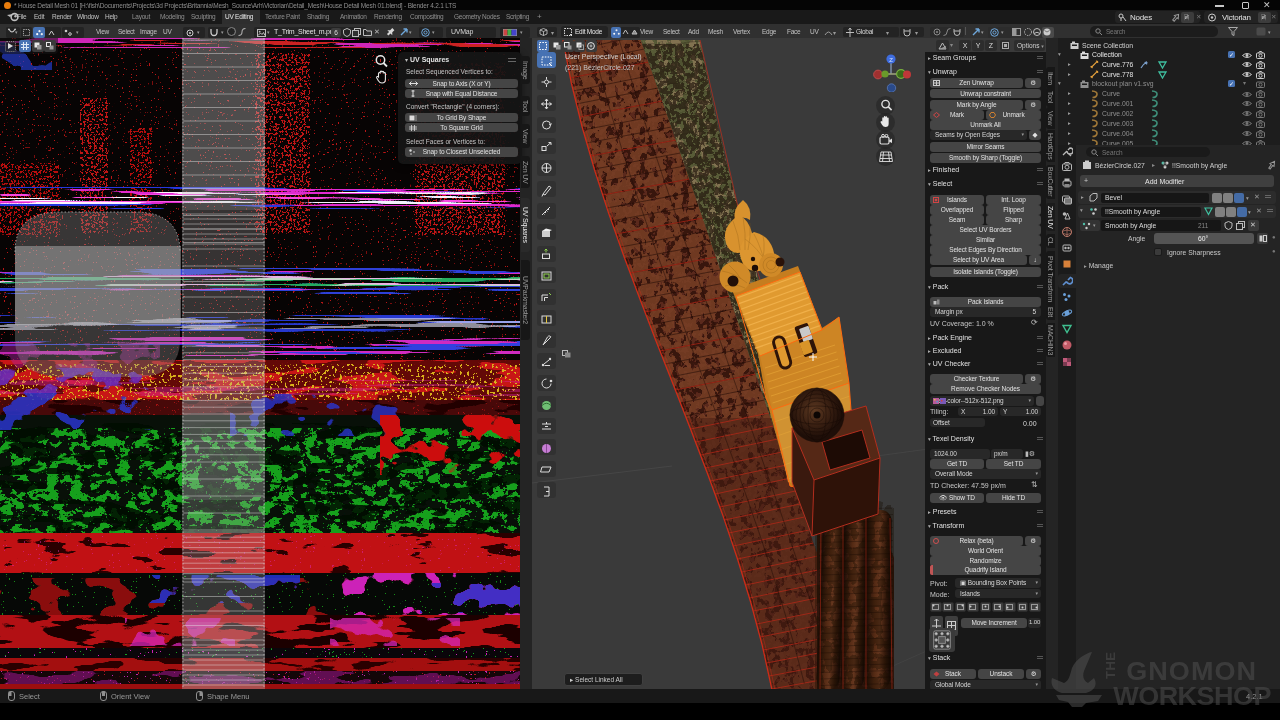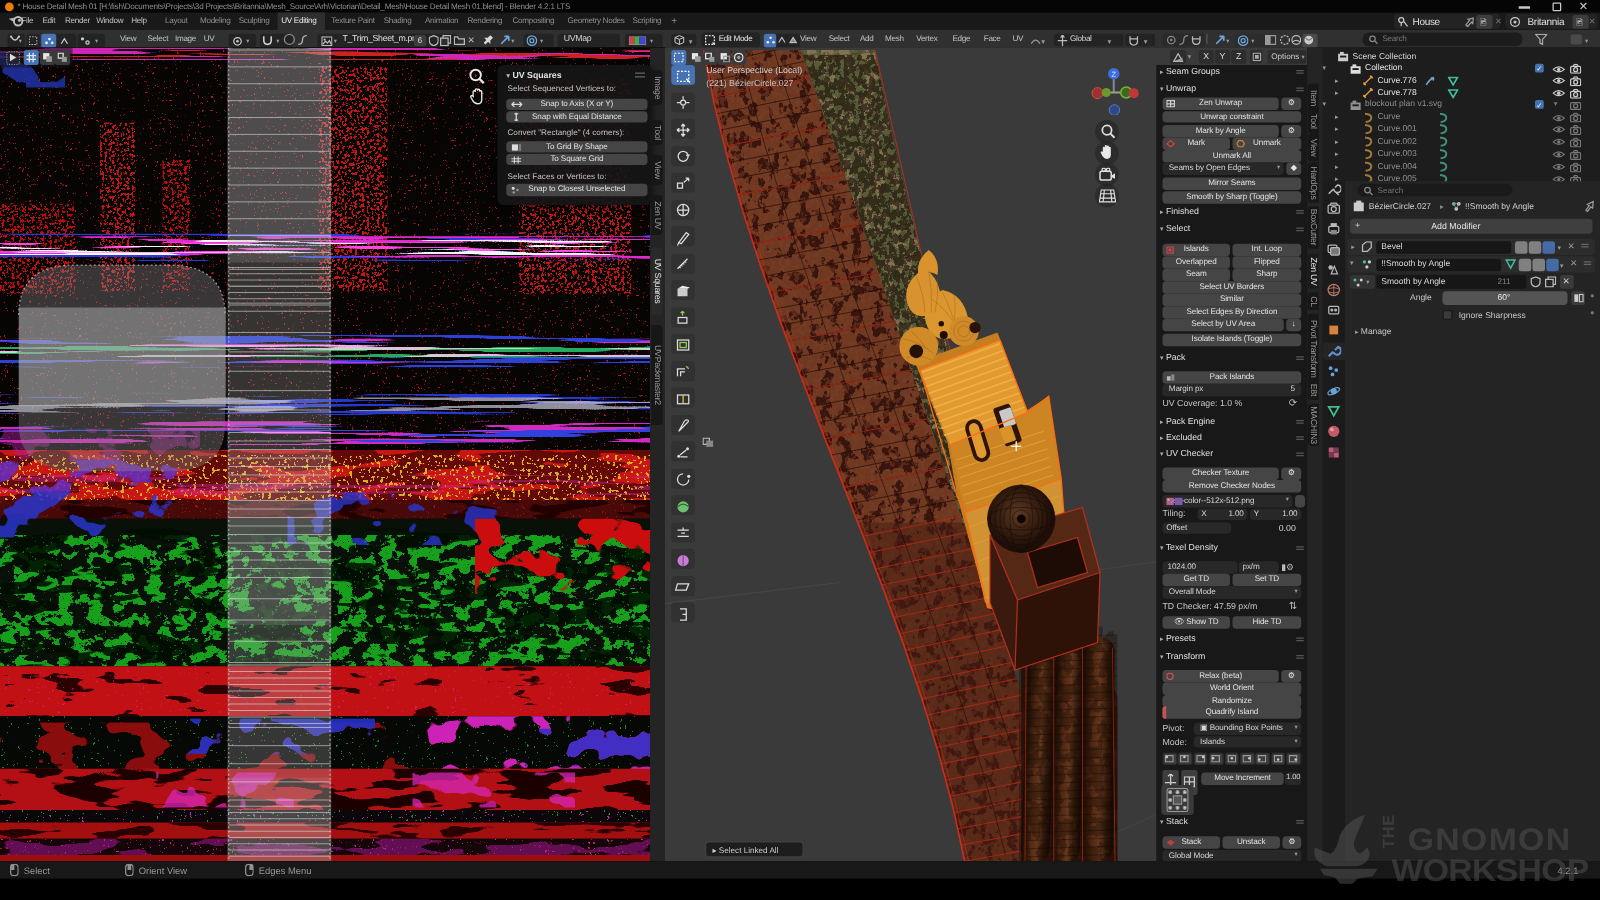--- a/index.html
+++ b/index.html
@@ -45,34 +45,34 @@
     <div class="tx" style="left:410px;top:13px;font-size:6.5px;color:#909090">Compositing</div>
     <div class="tx" style="left:454px;top:13px;font-size:6.5px;color:#909090">Geometry Nodes</div>
     <div class="tx" style="left:506px;top:13px;font-size:6.5px;color:#909090">Scripting</div>
     <div class="tx" style="left:537px;top:12px;font-size:8px;color:#909090">+</div>
 
     <div class="abs" style="left:1115px;top:11px;width:85px;height:12px;background:#232323;border-radius:3px"></div>
     <svg class="abs" style="left:1118px;top:13px" width="9" height="9" viewBox="0 0 9 9">
         <circle cx="3" cy="3" r="2" fill="none" stroke="#c9c9c9" stroke-width="1"></circle>
         <path d="M5 4 L8 8 M3 5 L3 8" stroke="#c9c9c9" stroke-width="1" fill="none"></path>
       </svg>
-    <div class="tx" style="left:1130px;top:13px;font-size:8px;color:#e0e0e0">House</div>
+    <div class="tx" style="left:1130px;top:13px;font-size:8px;color:#e0e0e0">Nodes</div>
     <svg class="abs" style="left:1172px;top:12.5px" width="8" height="9" viewBox="0 0 8 9">
         <path d="M4 0.5 L6.5 4 L5 4 L5 8.5 L3 8.5 L3 4 L1.5 4 Z" fill="none" stroke="#9a9a9a" transform="rotate(40 4 4.5)"></path>
       </svg>
     <div class="abs" style="left:1181px;top:11.5px;width:13px;height:11px;background:#3c3c3c;border-radius:2px"></div>
     <div class="tx" style="left:1184px;top:13px;font-size:6.5px;color:#cfcfcf">🖻</div>
     <div class="tx" style="left:1196px;top:13px;font-size:6.5px;color:#777">✕</div>
 
     <div class="abs" style="left:1204px;top:11px;width:74px;height:12px;background:#232323;border-radius:3px"></div>
     <svg class="abs" style="left:1207px;top:13px" width="10" height="9" viewBox="0 0 10 9">
         <circle cx="5" cy="4.5" r="3.5" fill="none" stroke="#c9c9c9" stroke-width="1"></circle>
         <circle cx="5" cy="4.5" r="1.2" fill="#c9c9c9"></circle>
       </svg>
-    <div class="tx" style="left:1222px;top:13px;font-size:8px;color:#e0e0e0">Britannia</div>
+    <div class="tx" style="left:1222px;top:13px;font-size:8px;color:#e0e0e0">Victorian</div>
     <div class="abs" style="left:1258px;top:11.5px;width:13px;height:11px;background:#3c3c3c;border-radius:2px"></div>
     <div class="tx" style="left:1261px;top:13px;font-size:6.5px;color:#cfcfcf">🖻</div>
     <div class="tx" style="left:1271px;top:13px;font-size:6.5px;color:#777">✕</div>
   </div>
 
   <div class="abs" style="left:0;top:24px;width:1280px;height:14px;background:#303030"></div>
   <div id="headers">
 
     <div class="abs" style="left:6px;top:26.5px;width:14px;height:11px;background:#232323;border-radius:2px"></div>
     <svg class="abs" style="left:8px;top:28px" width="8" height="8" viewBox="0 0 9 8">
@@ -1598,21 +1598,21 @@
     <div class="tx" style="left:19px;top:692px;font-size:7.5px;color:#989898">Select</div>
     <svg class="abs" style="left:100px;top:691px" width="7" height="10" viewBox="0 0 7 10">
         <rect x="0.5" y="0.5" width="6" height="9" rx="2.5" fill="none" stroke="#909090"></rect>
         <rect x="2" y="0.5" width="3" height="4.5" fill="#909090"></rect>
       </svg>
     <div class="tx" style="left:111px;top:692px;font-size:7.5px;color:#989898">Orient View</div>
     <svg class="abs" style="left:196px;top:691px" width="7" height="10" viewBox="0 0 7 10">
         <rect x="0.5" y="0.5" width="6" height="9" rx="2.5" fill="none" stroke="#909090"></rect>
         <rect x="3.5" y="0.5" width="3" height="4.5" fill="#909090"></rect>
       </svg>
-    <div class="tx" style="left:207px;top:692px;font-size:7.5px;color:#989898">Edges Menu</div>
+    <div class="tx" style="left:207px;top:692px;font-size:7.5px;color:#989898">Shape Menu</div>
     <div class="tx" style="left:1246px;top:692px;font-size:7.5px;color:#9a9a9a">4.2.1</div>
   </div>
 
   <div class="abs" style="left:0;top:703px;width:1280px;height:17px;background:#000"></div>
   <div id="watermark">
     <svg class="abs" style="left:1042px;top:645px" width="238" height="70" viewBox="0 0 238 70" fill="none">
       <g opacity="0.5">
       <path d="M30 23 C34 14 44 8 50 7 L42 26 C40 32 42 36 46 38 L52 33 C56 40 52 46 44 48 L20 48 C12 46 8 40 10 33 L22 38 C27 36 28 30 30 23 Z" fill="#555555"></path>
       <path d="M14 50 L60 50 L56 56 L44 58 L40 62 L30 62 L26 57 L17 55 Z" fill="#555555"></path>
       <g fill="#525252">

